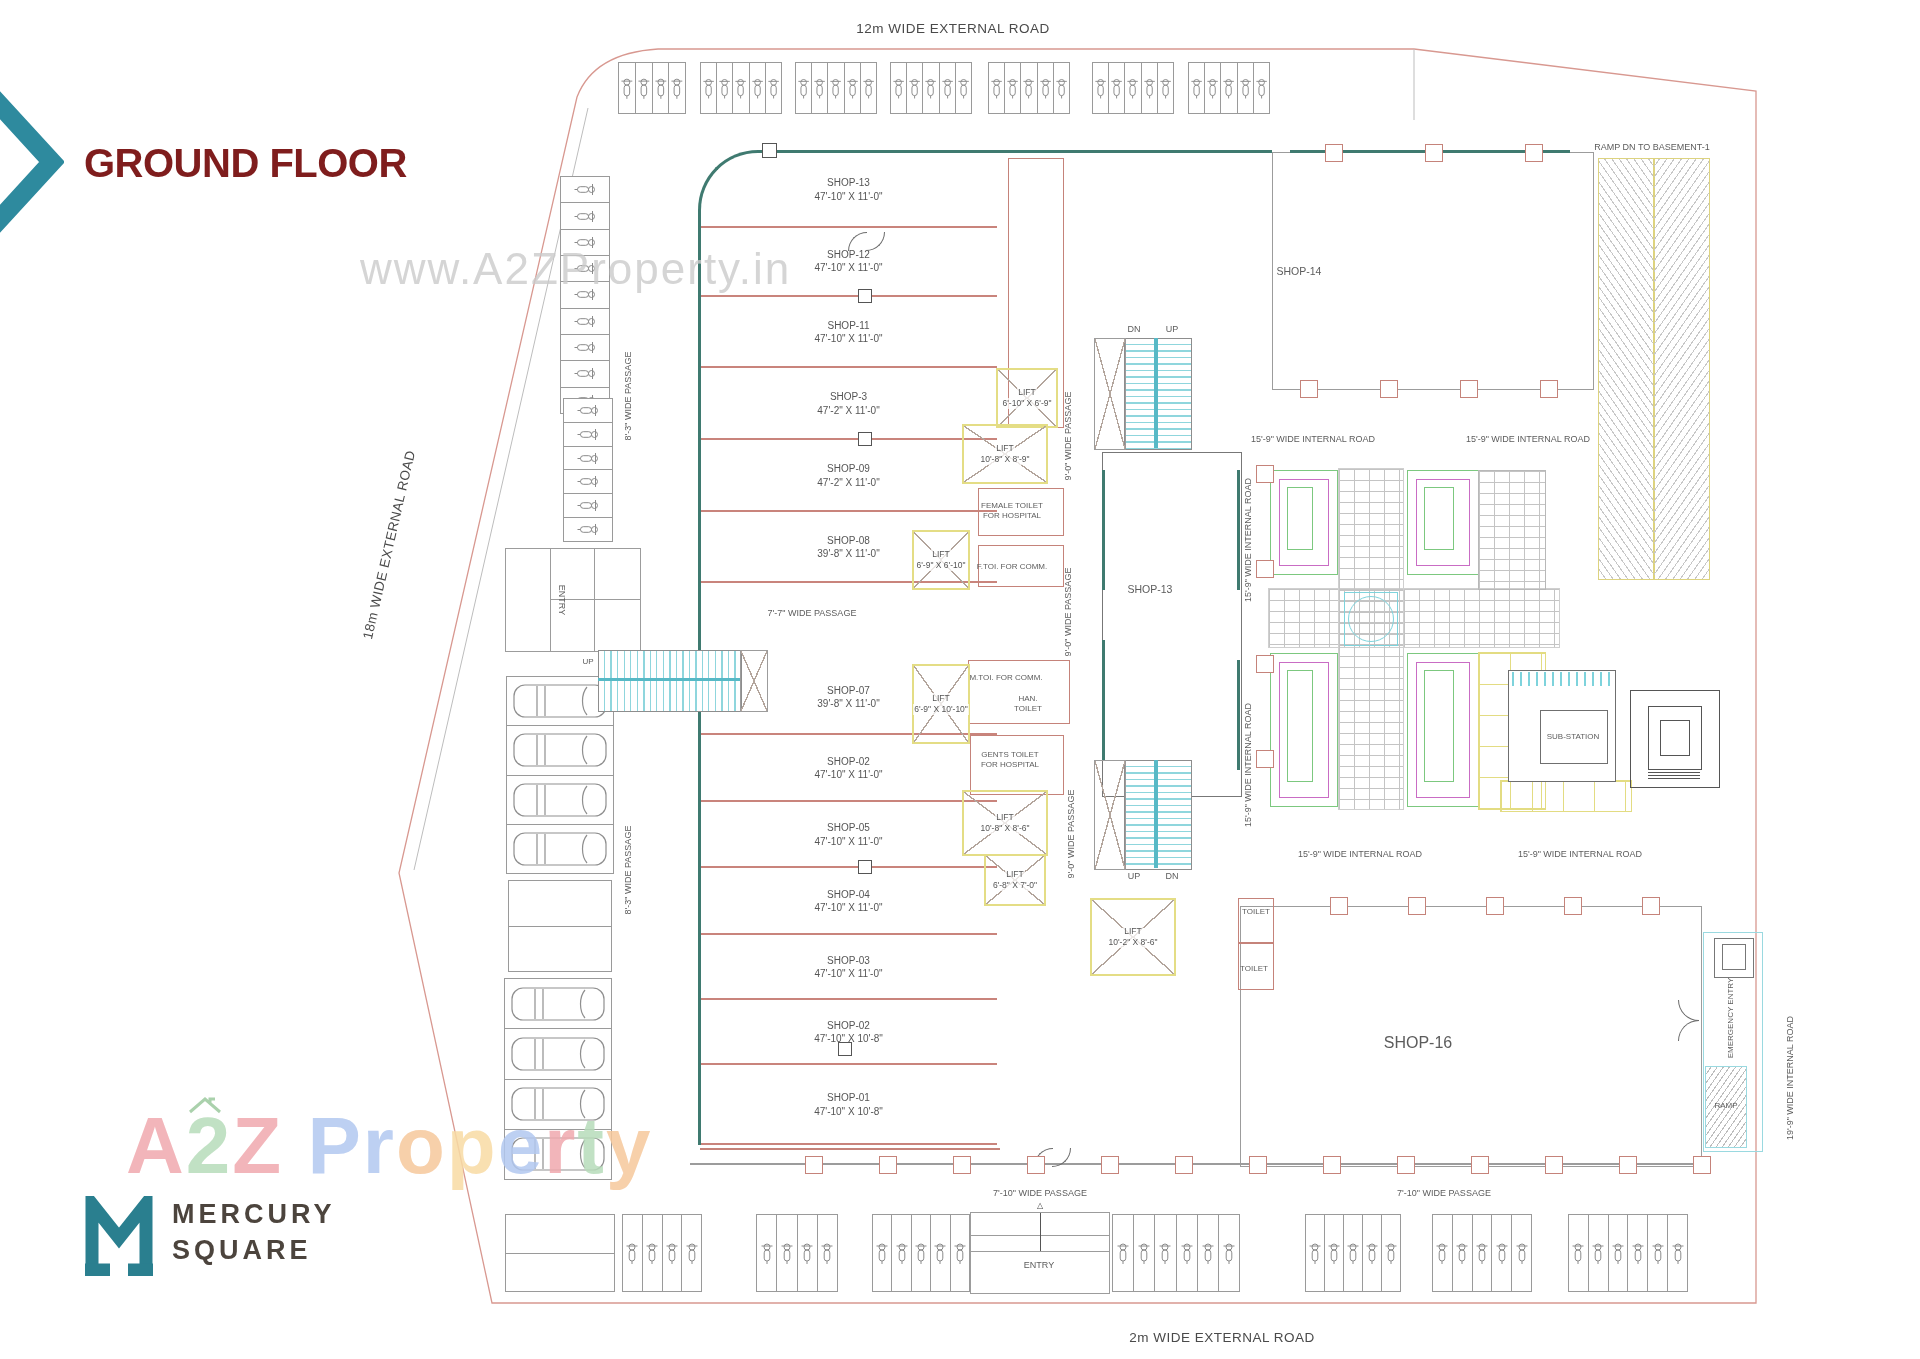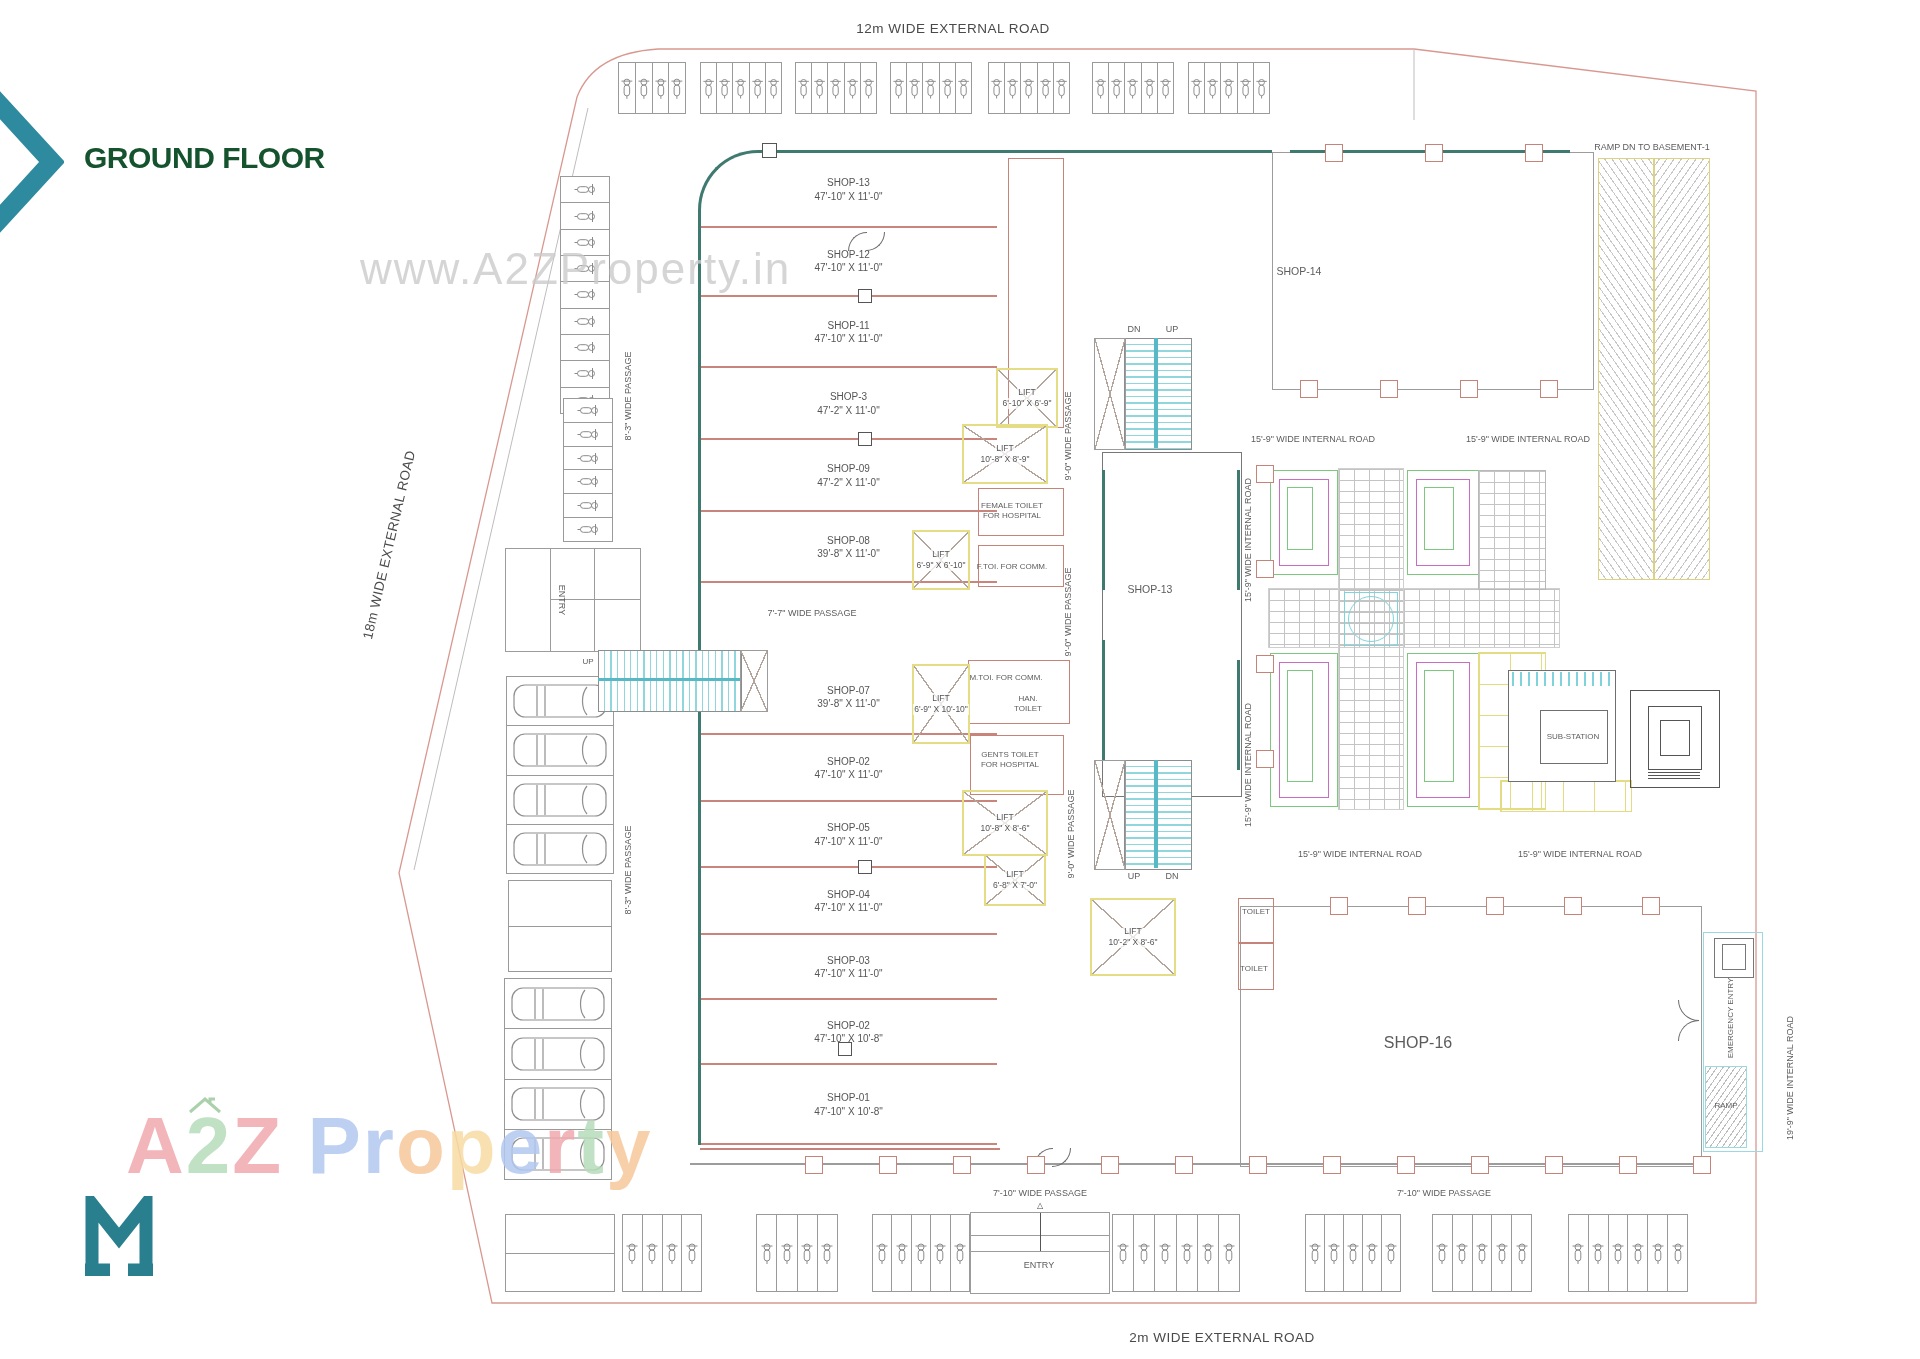--- a/index.html
+++ b/index.html
@@ -51,22 +51,22 @@
   .planter .inner2{position:absolute;left:16px;top:16px;right:24px;bottom:24px;border:1px solid #7cc87f}
   .pillar{position:absolute;width:16px;height:16px;border:1.5px solid #c5837a;background:#fff;z-index:3}
   .pkH,.pkV{position:absolute;display:flex;border:1px solid #9a9a9a;background:#fff;z-index:2}
   .pkV{flex-direction:column}
   .pkH>.cell{flex:1;display:flex;align-items:center;justify-content:center;border-right:1px solid #9a9a9a;overflow:hidden}
   .pkH>.cell:last-child{border-right:none}
   .pkV>.cell{flex:1;display:flex;align-items:center;justify-content:center;border-bottom:1px solid #9a9a9a;overflow:hidden}
   .pkV>.cell:last-child{border-bottom:none}
   .arc{position:absolute;border:1px solid #6b6b6b;border-right:none;border-top:none;
        border-bottom-left-radius:100%;z-index:2;background:transparent}
-  #ground-title{position:absolute;left:84px;top:141px;font-size:30px;font-weight:700;
-       color:#14532d;letter-spacing:-.5px;z-index:4}
+  #ground-title{position:absolute;left:84px;top:141px;font-size:40px;font-weight:700;
+       color:#7f1d1d;letter-spacing:-.5px;z-index:4}
   #wm-center{position:absolute;left:360px;top:244px;font-size:44px;color:#cbcbcb;opacity:.8;
        letter-spacing:2px;z-index:4;font-weight:400}
   #brand-wm{position:absolute;left:126px;top:1100px;font-size:80px;font-weight:700;
        letter-spacing:2px;opacity:.85;z-index:4;white-space:nowrap}
   #logo{position:absolute;left:84px;top:1196px;z-index:4;display:flex;gap:18px}
   #logo .words{font-weight:600;color:#4c443d;font-size:27px;letter-spacing:4px;line-height:1.35}
 </style>
 </head>
 <body>
 
@@ -104,20 +104,24 @@
     <svg width="34" height="18" style="position:absolute;left:62px;top:-4px">
       <path d="M2,16 L17,3 L32,16 M22,7 L22,3 L27,3" fill="none" stroke="#9cc99e" stroke-width="3"></path>
     </svg>
   <span style="color: rgb(240, 169, 174);">A</span><span style="color: rgb(183, 220, 186);">2</span><span style="color: rgb(240, 169, 174);">Z</span><span style="color: rgb(255, 255, 255);"> </span><span style="color: rgb(178, 200, 240);">P</span><span style="color: rgb(178, 200, 240);">r</span><span style="color: rgb(246, 200, 156);">o</span><span style="color: rgb(248, 219, 164);">p</span><span style="color: rgb(178, 200, 240);">e</span><span style="color: rgb(240, 169, 174);">r</span><span style="color: rgb(183, 220, 186);">t</span><span style="color: rgb(246, 200, 156);">y</span></div>
 
   <div id="logo">
     <svg width="70" height="80" viewBox="0 0 70 80">
       <path d="M8,74 L8,8 L35,42 L62,8 L62,74" fill="none" stroke="#2a7f8f" stroke-width="13"></path>
       <path d="M1,74 L26,74 M44,74 L69,74" stroke="#2a7f8f" stroke-width="13" fill="none"></path>
     </svg>
+    <div class="words">
+      <div>MERCURY</div>
+      <div>SQUARE</div>
+    </div>
   </div>
 
   <div class="lbl big" style="left:953px;top:29px">12m WIDE EXTERNAL ROAD</div>
   <div class="lbl big" style="left:390px;top:545px;transform:translate(-50%,-50%) rotate(-77deg)">18m WIDE EXTERNAL ROAD</div>
   <div class="lbl big" style="left:1222px;top:1338px">2m WIDE EXTERNAL ROAD</div>
 
   <div class="pkH" style="left:618px;top:62px;width:66px;height:50px">
       <div class="cell">
         <svg width="16" height="27" viewBox="0 0 16 27">
           <use href="#g-bike"></use>

